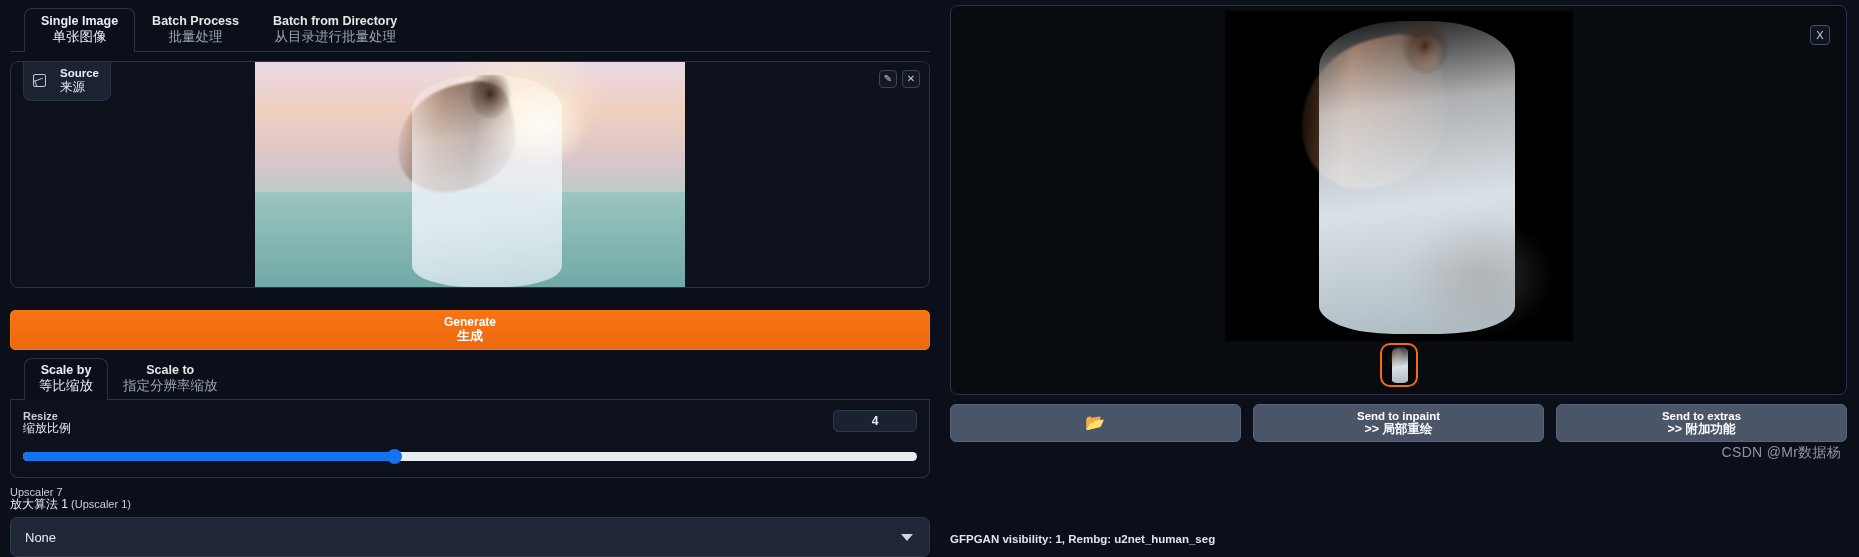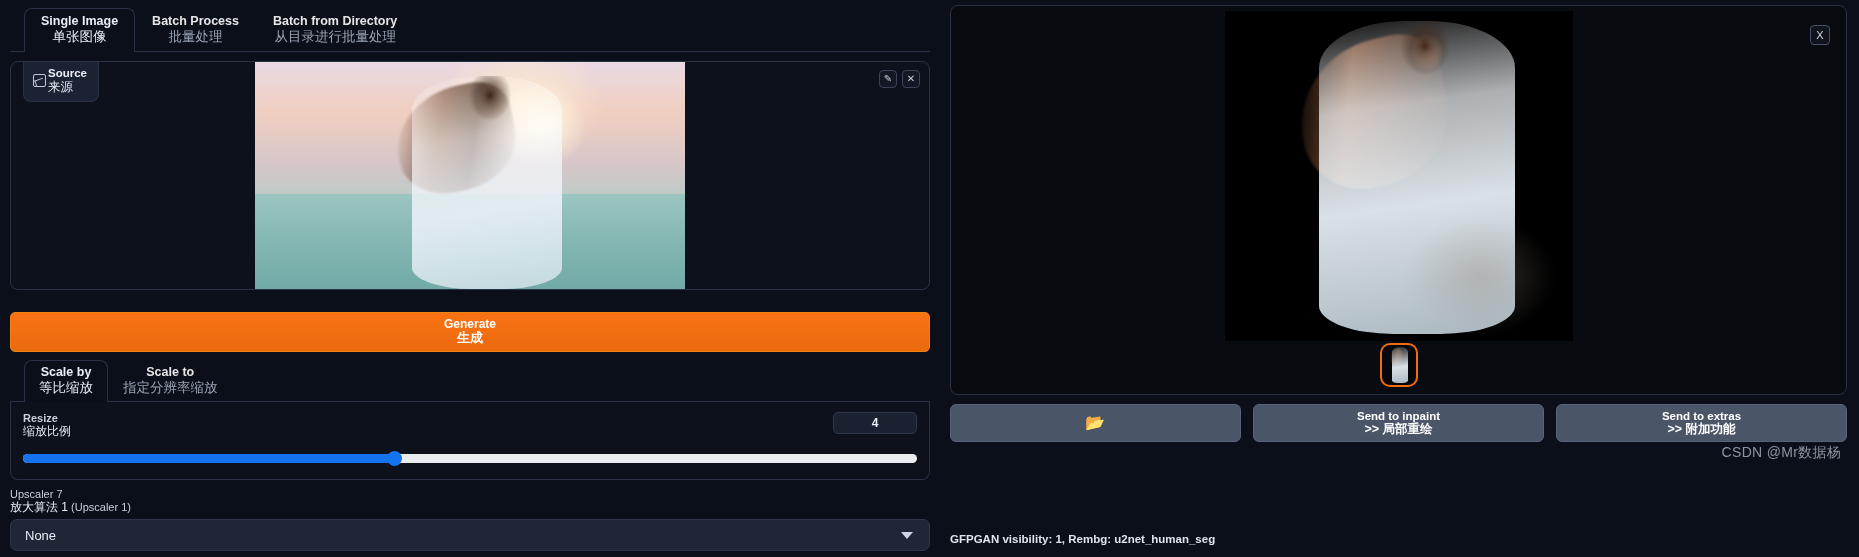--- a/index.html
+++ b/index.html
@@ -50,21 +50,21 @@
     position: relative;
     margin-top: 9px;
     height: 229px;
     border: 1px solid #2a3245;
     border-radius: 8px;
     background: #0d111c;
     overflow: hidden;
   }
   .source-tag {
     position: absolute; top: 0; left: 12px; z-index: 4;
-    display: flex; align-items: center; gap: 2px;
+    display: flex; align-items: center; gap: 14px;
     padding: 5px 11px 6px 9px;
     background: #1b2231;
     border: 1px solid #2a3245; border-top: none;
     border-radius: 0 0 8px 8px;
     line-height: 1.15;
   }
   .source-tag .txt .en { font-size: 11.5px; color: #e8ecf4; font-weight: 700; display: block; }
   .source-tag .txt .cn { font-size: 12.5px; color: #e8ecf4; display: block; }
   .img-glyph { width: 13px; height: 13px; border: 1.4px solid #c2c9d6; border-radius: 2px; position: relative; }
   .img-glyph::after {
@@ -136,21 +136,21 @@
   }
 
   
   .upscaler { margin-top: 8px; }
   .ups-label { line-height: 1.15; }
   .ups-label .en { font-size: 11px; color: #c8cfdb; display: block; }
   .ups-label .cn { font-size: 12px; color: #e8ecf4; display: block; }
   .ups-label .cn .paren { font-size: 11px; color: #c8cfdb; }
   .dropdown {
     margin-top: 5px;
-    height: 32px;
+    height: 40px;
     background: #1f2737; border: 1px solid #2e3749; border-radius: 7px;
     display: flex; align-items: center; padding: 0 14px;
     cursor: pointer; position: relative;
   }
   .dropdown .val { font-size: 13px; color: #e8ecf4; }
   .chev {
     position: absolute; right: 16px; top: 50%; margin-top: -3px;
     width: 0; height: 0;
     border-left: 6px solid transparent; border-right: 6px solid transparent;
     border-top: 7px solid #cfd6e2;

